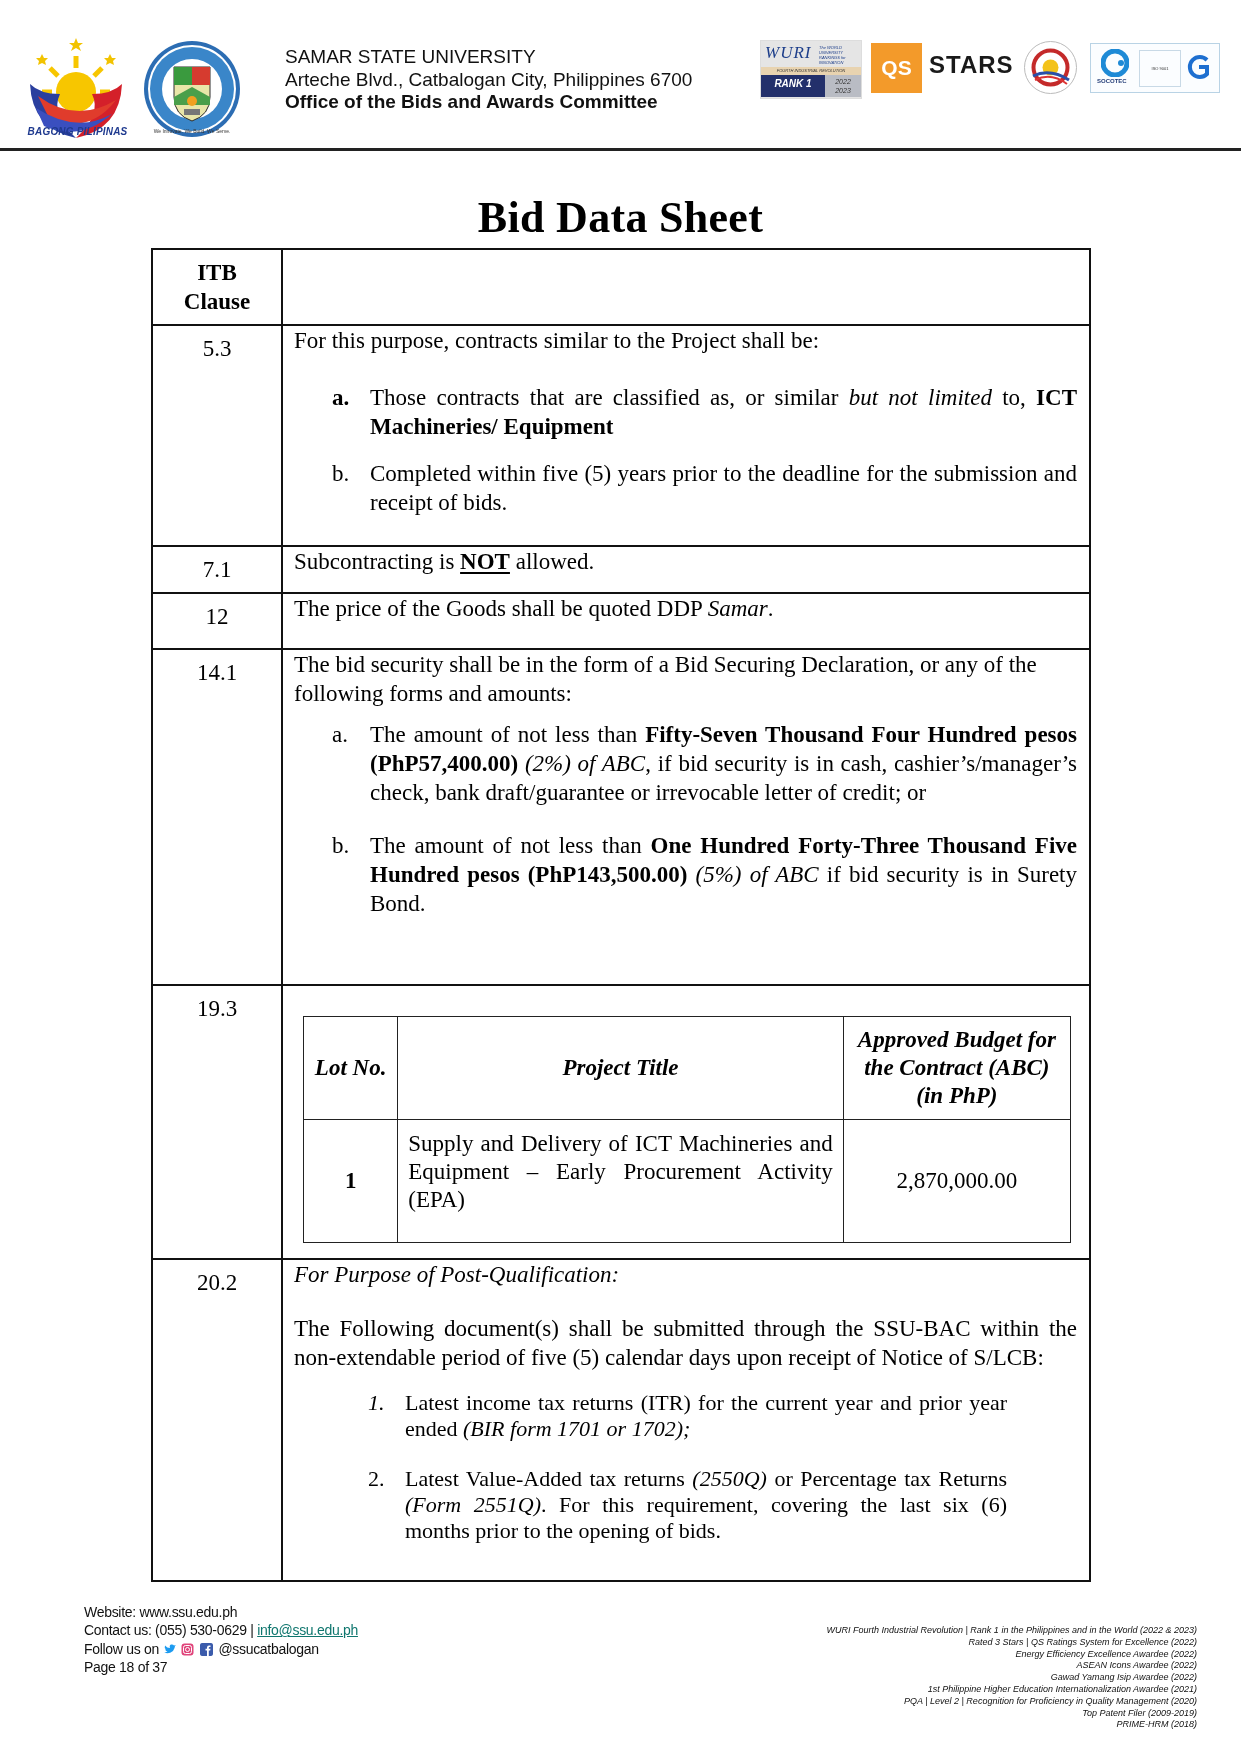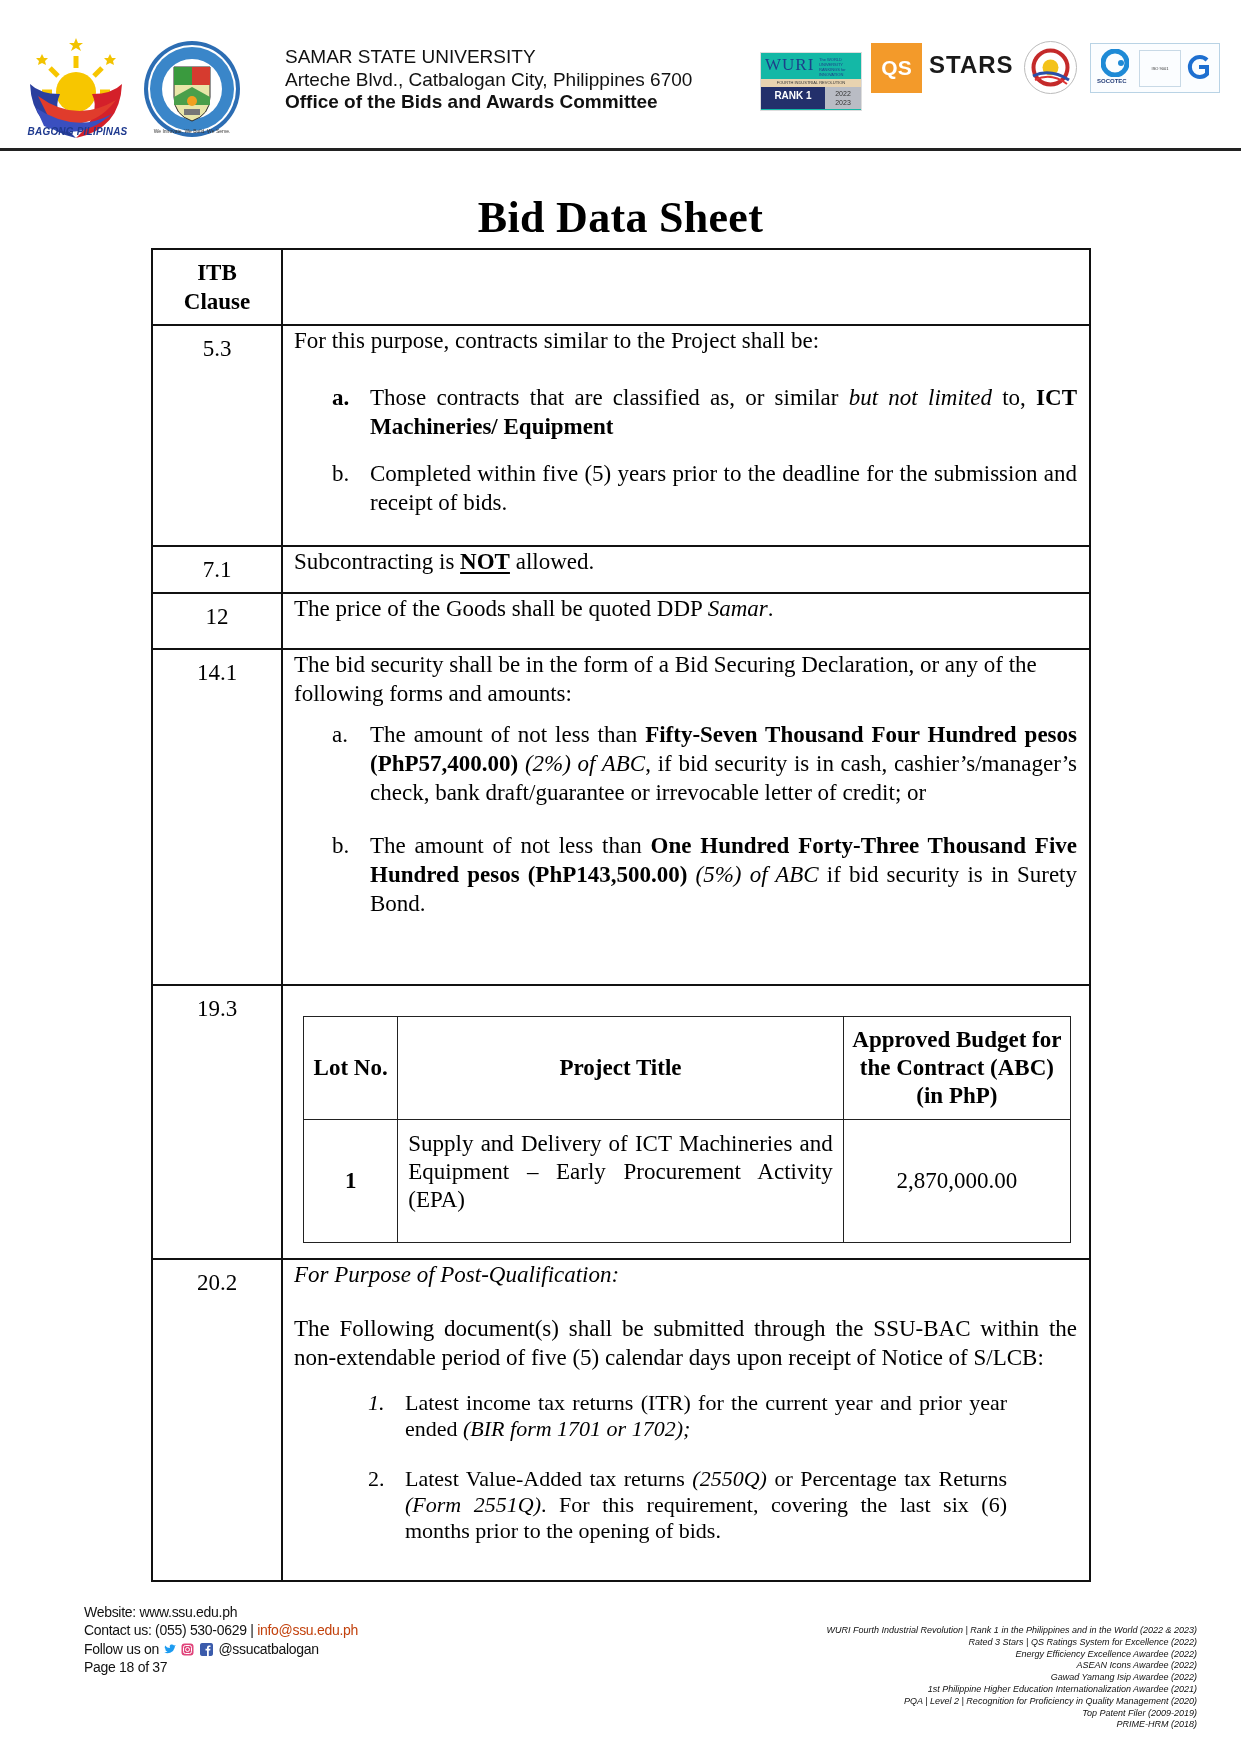--- a/index.html
+++ b/index.html
@@ -10,21 +10,21 @@
   
   #header { position:absolute; left:0; top:0; width:1241px; height:152px; }
   #header .rule { position:absolute; left:0; top:148px; width:1241px; height:3px; background:#222; }
   .logo-bp { position:absolute; left:20px; top:34px; width:112px; height:110px; }
   .logo-ssu { position:absolute; left:142px; top:34px; width:100px; height:110px; }
   .bp-label { position:absolute; left:20px; top:126px; width:115px; font-size:10px; font-weight:bold; font-style:italic; color:#1f3a8f; text-align:center; letter-spacing:0.2px; }
   .ssu-motto { position:absolute; left:142px; top:128px; width:100px; font-size:5px; color:#333; text-align:center; }
   .hdr-text { position:absolute; left:285px; top:46px; font-size:19px; line-height:22.5px; color:#111; }
   .hdr-text .bold { font-weight:bold; }
 
-  .wuri { position:absolute; left:760px; top:52px; width:100px; height:57px; border:1px solid #ddd; background:#14b8a6; }
+  .wuri { position:absolute; left:760px; top:40px; width:100px; height:57px; border:1px solid #ddd; background:#e5e5e5;font-style:italic; }
   .wuri .w-top { position:absolute; left:4px; top:2px; font-family:"Liberation Serif", serif; font-size:17px; color:#1d3e8a; letter-spacing:1px; }
   .wuri .w-small { position:absolute; left:58px; top:4px; font-size:4px; color:#1d3e8a; line-height:5px; width:40px; }
   .wuri .w-band { position:absolute; left:0; top:26px; width:100px; height:8px; background:#e8d3b0; font-size:4px; color:#333; text-align:center; line-height:8px; }
   .wuri .w-rank { position:absolute; left:0; top:34px; width:64px; height:22px; background:#23306b; color:#fff; font-weight:bold; font-size:10px; text-align:center; line-height:18px; }
   .wuri .w-years { position:absolute; left:64px; top:34px; width:36px; height:22px; background:#b9bcc4; color:#333; font-size:7px; text-align:center; line-height:9px; padding-top:2px; box-sizing:border-box; }
   .qs-box { position:absolute; left:871px; top:43px; width:51px; height:50px; background:#f39a2a; color:#fff; font-weight:bold; font-size:21px; text-align:center; line-height:50px; }
   .qs-stars { position:absolute; left:929px; top:51px; font-size:24px; font-weight:bold; color:#1a1a1a; letter-spacing:1px; }
   .pqa-seal { position:absolute; left:1023px; top:40px; width:55px; height:55px; }
   .socotec { position:absolute; left:1090px; top:43px; width:128px; height:48px; border:1px solid #b9d3e5; background:#fbfdff; }
   .socotec .s-label { position:absolute; left:6px; top:34px; font-size:6px; font-weight:bold; color:#27407a; }
@@ -44,31 +44,31 @@
   .sub .lbl { width:38px; flex:none; }
   .sub .txt { flex:1; text-align:justify; }
   .u { text-decoration:underline; text-decoration-thickness:2px; text-underline-offset:3px; }
 
   
   #abc { border-collapse:collapse; width:768px; margin-left:4px; margin-top:30px; }
   #abc td { border:1.5px solid #222; font-size:23px; line-height:28px; vertical-align:middle; }
   #abc td.lot { width:82px; text-align:center; font-weight:bold; }
   #abc td.ttl { width:458px; }
   #abc td.amt { width:220px; text-align:center; }
-  #abc .h td { font-weight:bold; text-align:center; height:86px; }
+  #abc .h td { font-weight:bold; text-align:center; height:86px;font-style:italic; }
   #abc .body td.ttl { text-align:justify; padding:10px 10px 28px 10px; }
   #abc .total td { font-weight:bold; text-align:center; height:28px; line-height:28px; }
 
   .numlist { margin-left:74px; display:flex; margin-right:70px; }
   .numlist .lbl { width:37px; flex:none; }
   .numlist .txt { flex:1; text-align:justify; }
 
   
   .foot-left { position:absolute; left:84px; top:1603px; font-size:14px; line-height:18.3px; color:#111; letter-spacing:-0.3px; }
-  .foot-left a { color:#c2410c; }
+  .foot-left a { color:#0f766e; text-decoration:underline; }
   .social { display:inline-block; width:13px; height:13px; vertical-align:-2px; margin-right:2px; border-radius:2px; }
   .foot-right { position:absolute; right:44px; top:1603px; width:420px; text-align:right; font-size:9px; line-height:11.8px; font-style:italic; color:#111;margin-top:22px; }
 </style>
 </head>
 <body>
 
 <div id="header">
   <svg class="logo-bp" viewBox="0 0 112 110">
     <polygon points="56,4 58,9 63,9 59,12 61,17 56,14 51,17 53,12 49,9 54,9" fill="#f2c300"></polygon>
     <polygon points="22,20 24,24 28,24 25,27 26,31 22,29 18,31 19,27 16,24 20,24" fill="#f2c300"></polygon>

